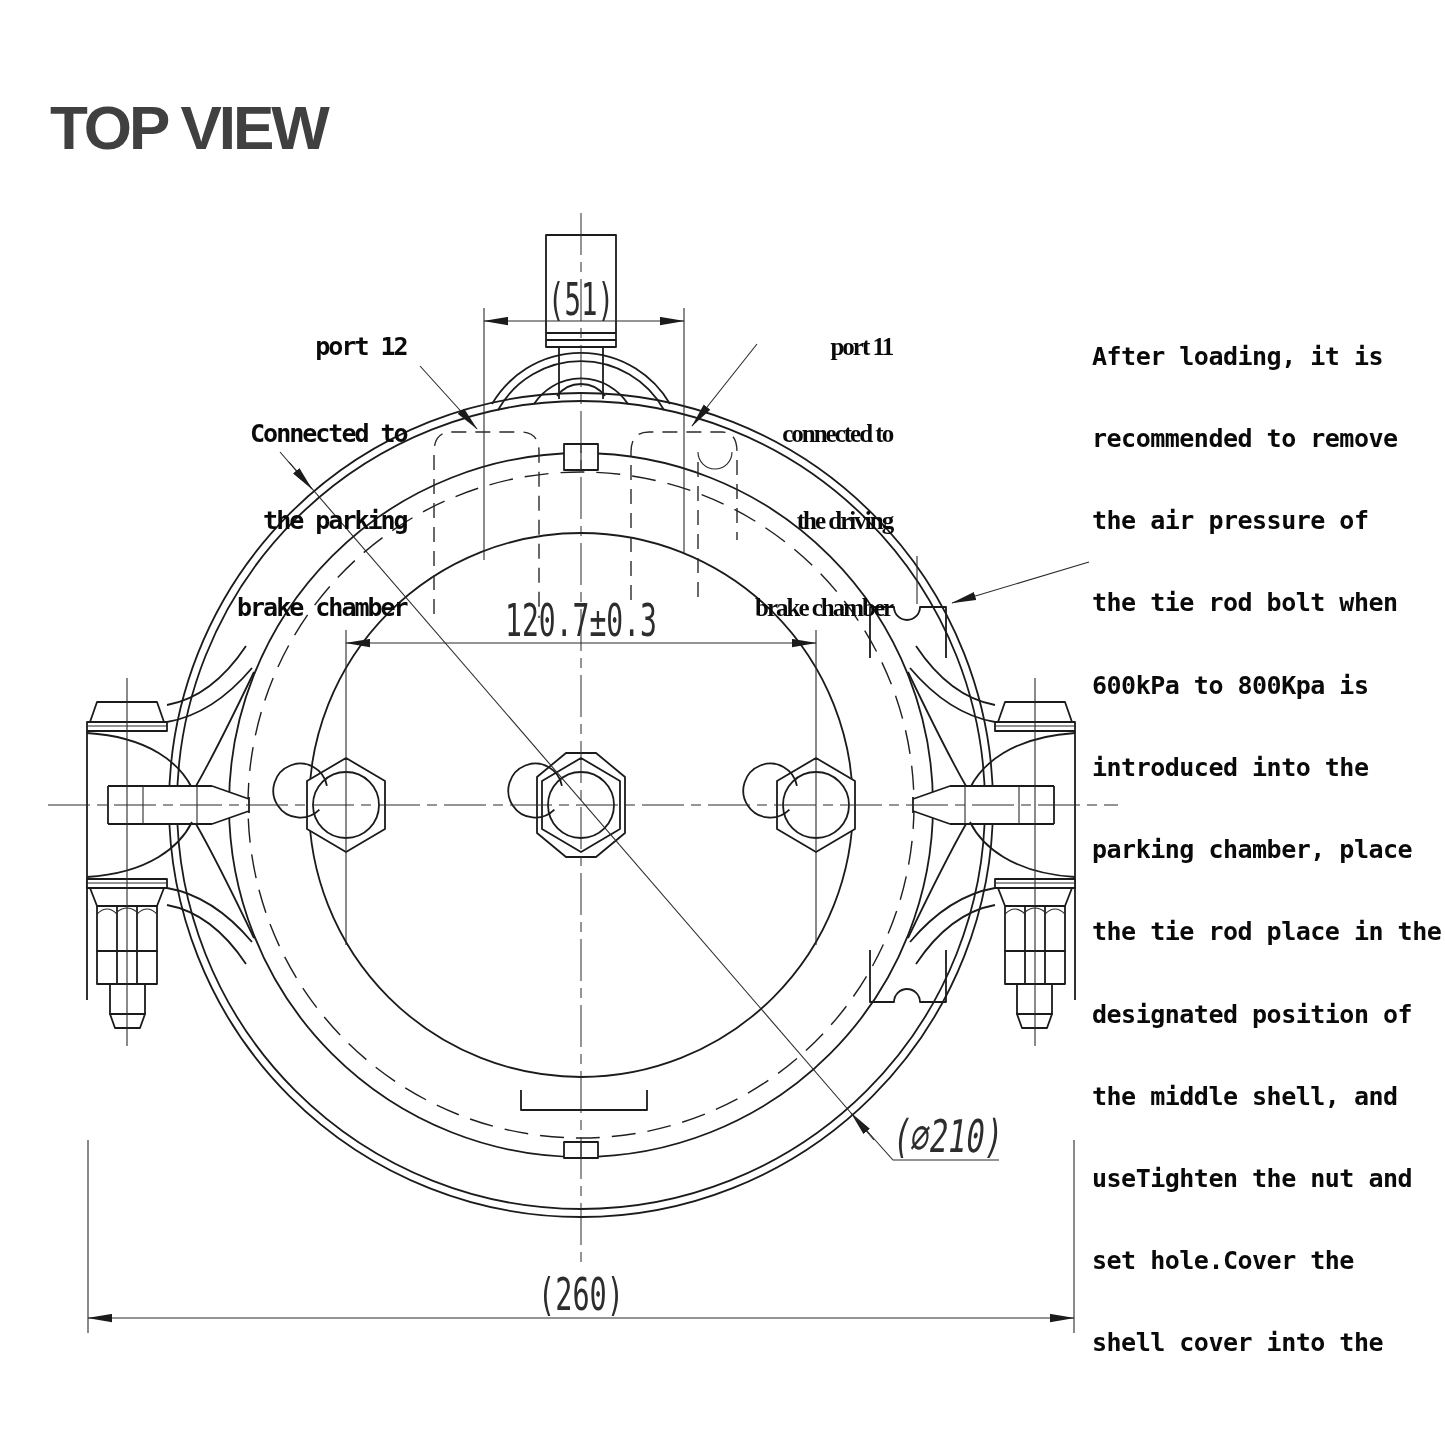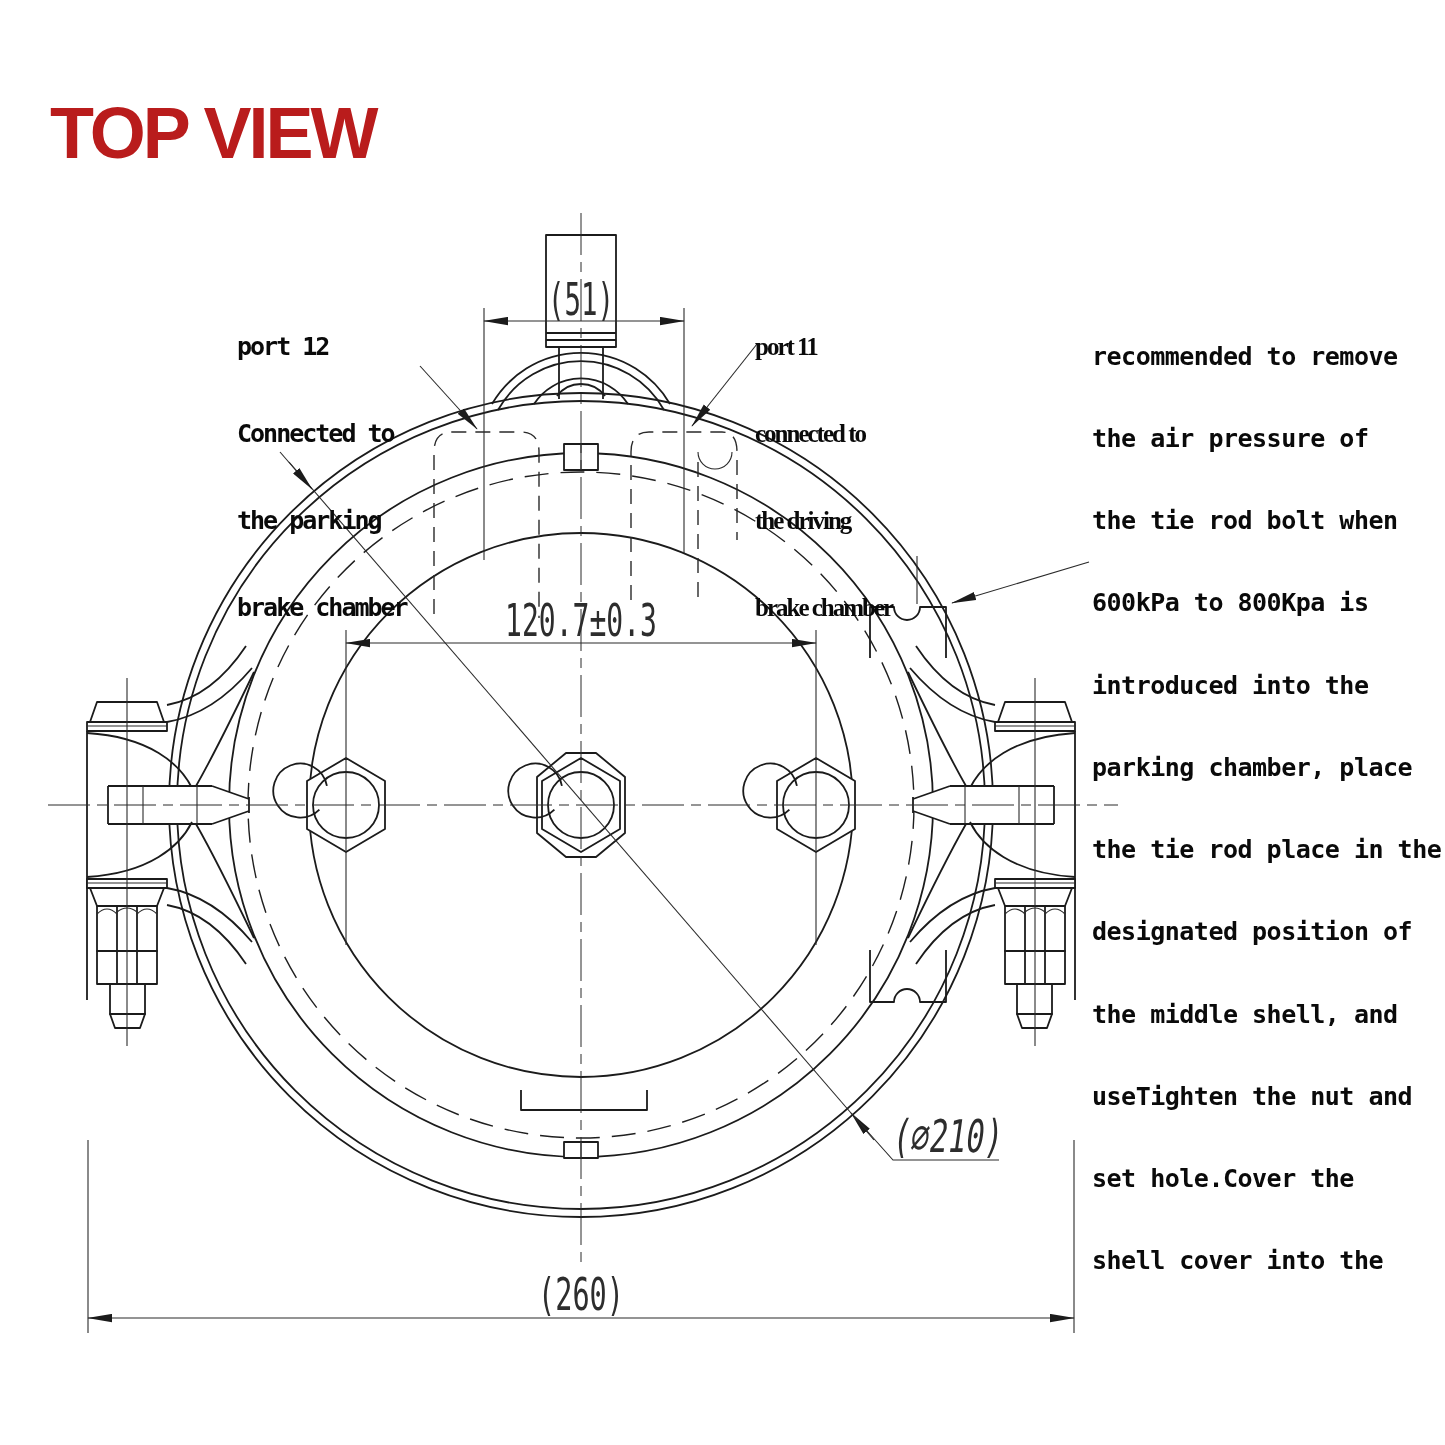--- a/index.html
+++ b/index.html
@@ -7,26 +7,26 @@
        font-family:"DejaVu Sans Mono",monospace;}
   #canvas{position:absolute;left:0;top:0;width:1445px;height:1445px;}
   .ln{stroke:#1b1b1b;stroke-width:1.8;fill:none;stroke-linejoin:round;}
   .lnf{stroke:#1b1b1b;stroke-width:1.8;fill:#fff;stroke-linejoin:round;}
   .thin{stroke:#2a2a2a;stroke-width:1.1;fill:none;}
   .dash{stroke:#2a2a2a;stroke-width:1.4;fill:none;stroke-dasharray:15 9;}
   .cdash{stroke:#1f1f1f;stroke-width:1.4;fill:none;stroke-dasharray:24 12;}
   .cl{stroke:#2a2a2a;stroke-width:1;fill:none;stroke-dasharray:42 7 10 7;}
   .dimtxt{font-family:"DejaVu Sans Mono",monospace;font-size:45px;fill:#2d2d2d;}
   .lbl{position:absolute;font:700 25px/29px "DejaVu Sans Mono",monospace;
-       letter-spacing:-2px;color:#0a0a0a;white-space:pre;}
+       letter-spacing:-2px;color:#0a0a0a;white-space:pre;text-align:right;}
   .note{position:absolute;font:700 25px/27.4px "DejaVu Sans Mono",monospace;
        letter-spacing:-0.5px;color:#0a0a0a;white-space:pre;}
   .title{position:absolute;left:50px;top:92px;
        font-family:"Liberation Sans","DejaVu Sans",sans-serif;
-       font-weight:bold;font-size:72px;letter-spacing:-3px;color:#b91c1c;}
+       font-weight:bold;font-size:62px;letter-spacing:-3px;color:#404040;}
 </style>
 </head>
 <body>
 
 <svg id="canvas" viewBox="0 0 1445 1445">
   <defs>
     <marker id="arr" viewBox="0 0 12 4" refX="11.6" refY="2" markerWidth="25" markerHeight="9" markerUnits="userSpaceOnUse" orient="auto-start-reverse">
       <path d="M0,0 L12,2 L0,4 Z" fill="#1b1b1b"></path>
     </marker>
 
@@ -189,20 +189,21 @@
 </div>
 
 <div class="lbl" style="left:755px;top:274px;font-family:Liberation Serif, serif;">
   <div>port 11</div>
   <div>connected to</div>
   <div>the driving</div>
   <div>brake chamber</div>
 </div>
 
 <div class="note" style="left:1092px;top:288px;">
+  <div>After loading, it is</div>
   <div>recommended to remove</div>
   <div>the air pressure of</div>
   <div>the tie rod bolt when</div>
   <div>600kPa to 800Kpa is</div>
   <div>introduced into the</div>
   <div>parking chamber, place</div>
   <div>the tie rod place in the</div>
   <div>designated position of</div>
   <div>the middle shell, and</div>
   <div>useTighten the nut and</div>

